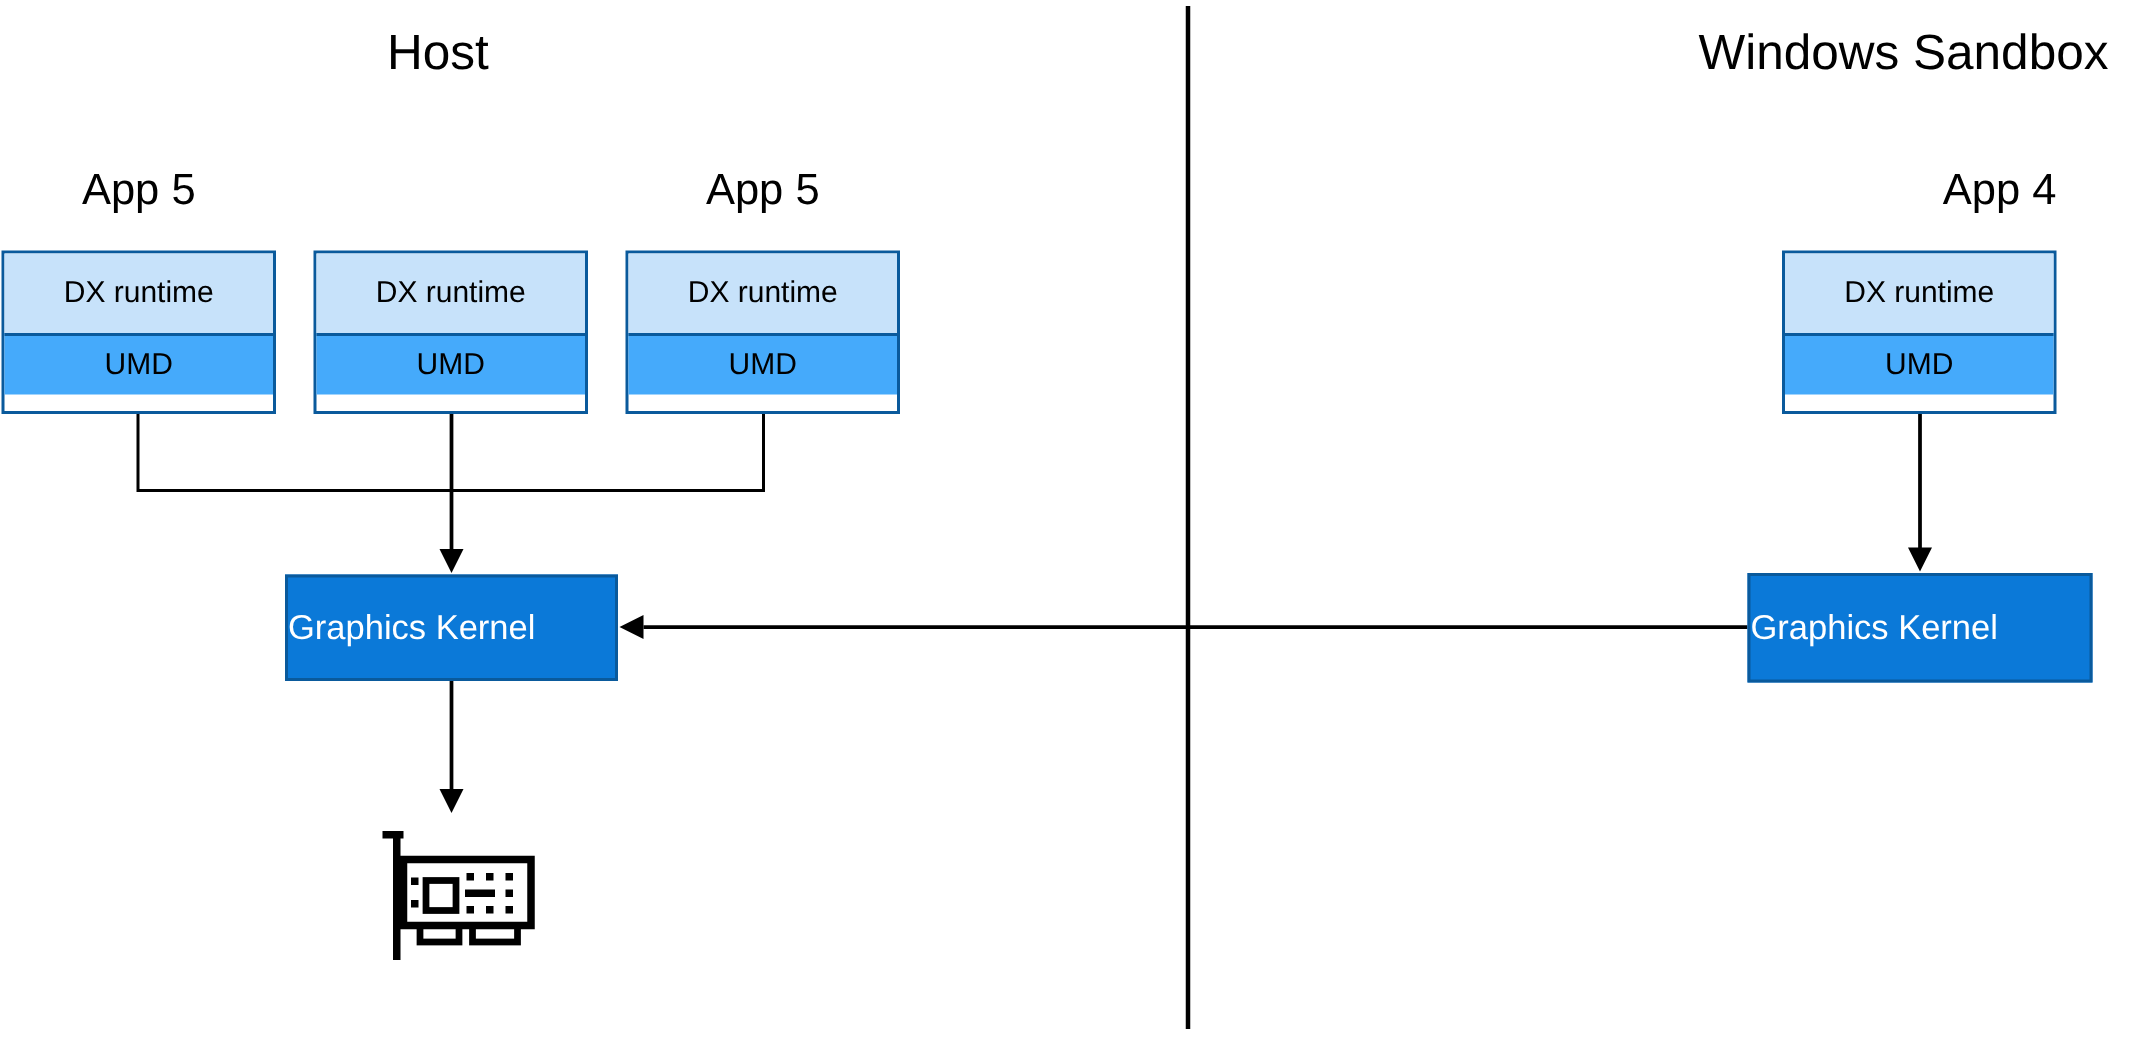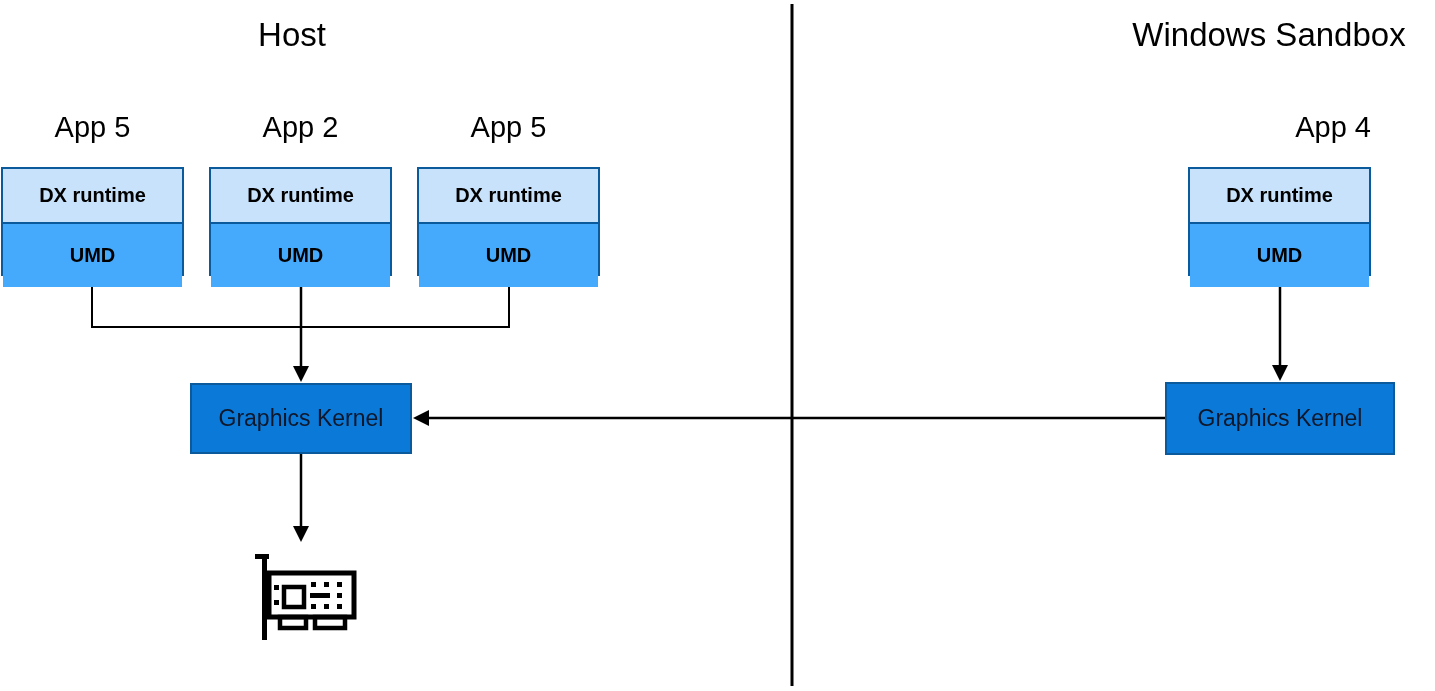--- a/index.html
+++ b/index.html
@@ -10,31 +10,31 @@
   .title{
     position:absolute;top:16px;font-size:33px;line-height:38px;
     text-align:center;color:#000;white-space:nowrap;
   }
   .app-label{
     position:absolute;top:110px;width:183px;font-size:29px;line-height:34px;
     text-align:center;color:#000;white-space:nowrap;
   }
   .app-stack{
     position:absolute;top:167px;width:183px;height:109px;box-sizing:border-box;
-    border:2px solid #0a5a9c;background:#fff;font-weight:bold;
+    border:2px solid #0a5a9c;background:#fff;
   }
   .cell{
     box-sizing:border-box;display:flex;align-items:center;justify-content:center;
     font-size:20px;color:#000;
   }
   .cell.dx{height:53px;background:#c7e2fa;}
-  .cell.umd{height:65px;background:#45aafb;border-top:2px solid #0a5a9c;}
+  .cell.umd{height:41px;background:#45aafb;border-top:2px solid #0a5a9c;}
   .kernel{
     position:absolute;box-sizing:border-box;background:#0b79d8;border:2px solid #0a5a9c;
-    color:#0f172a;display:flex;align-items:center;justify-content:center;
+    color:#ffffff;display:flex;align-items:center;justify-content:flex-start;
     font-size:23px;white-space:nowrap;
   }
   .kernel.host{left:190px;top:383px;width:222px;height:71px;}
   .kernel.sandbox{left:1165px;top:382px;width:230px;height:73px;}
   svg.overlay{position:absolute;left:0;top:0;width:1435px;height:691px;pointer-events:none;}
   svg.gpu{position:absolute;left:253px;top:551px;width:105px;height:92px;}
 </style>
 </head>
 <body>
 
@@ -56,21 +56,20 @@
     <polygon points="1280,381 1272,365 1288,365" fill="#000"></polygon>
 
     <path d="M1165 418 H429" fill="none" stroke="#000" stroke-width="2.5"></path>
     <polygon points="413,418 429,410 429,426" fill="#000"></polygon>
   </svg>
 
   <div class="title" style="left:192px;width:200px;">Host</div>
   <div class="title" style="left:1069px;width:400px;">Windows Sandbox</div>
 
   <div class="app-label" style="left:1px;">App 5</div>
-  <div class="app-label" style="left:209px;">App 2</div>
   <div class="app-label" style="left:417px;">App 5</div>
   <div class="app-label" style="left:1188px;text-align:right;">App 4</div>
 
   <div class="app-stack" style="left:1px;">
     <div class="cell dx">
       <span>DX runtime</span>
     </div>
     <div class="cell umd">
       <span>UMD</span>
     </div>

